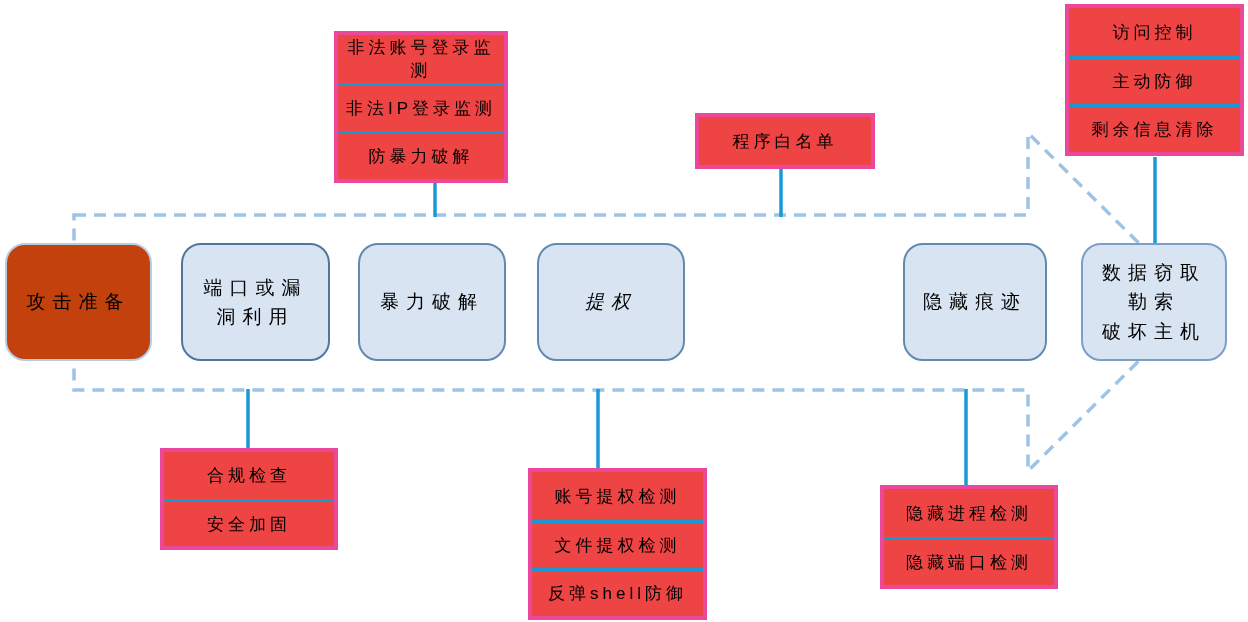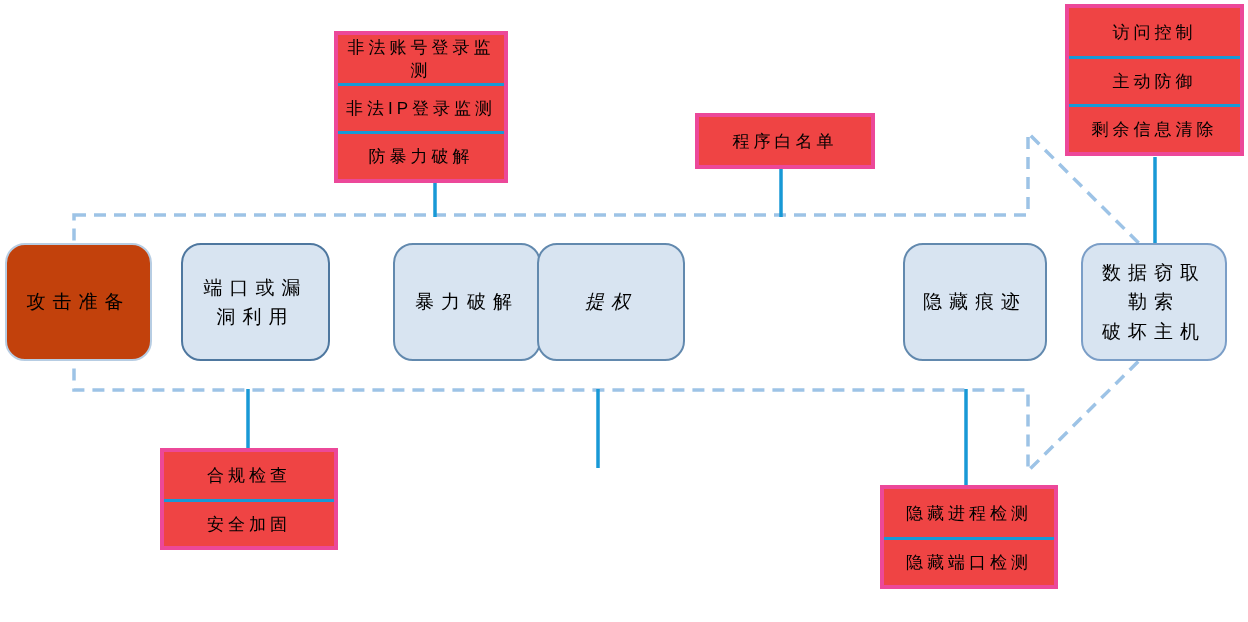--- a/index.html
+++ b/index.html
@@ -36,21 +36,21 @@
     text-align: center;
     font-size: 19px;
     letter-spacing: 7px;
     line-height: 1.55;
     color: #000;
     white-space: pre-line;
     z-index: 2;
   }
   .stage-1 { left: 5px;    width: 147px; background: #c2410c; border-color: #b7cde3; }
   .stage-2 { left: 181px;  width: 149px; border-color: #4e779f; }
-  .stage-3 { left: 358px;  width: 148px; margin-left: 35px; }
+  .stage-3 { left: 358px;  width: 148px; }
   .stage-4 { left: 537px;  width: 148px; font-style: italic; }
   .stage-5 { left: 718px;  width: 148px; }
   .stage-6 { left: 903px;  width: 144px; }
   .stage-7 { left: 1081px; width: 146px; border-color: #7b9ec7; }
 
   
   .group {
     position: absolute;
     background: #ef4444;
     border: 4px solid #ec4899;
@@ -115,19 +115,24 @@
     <div class="cell">访问控制</div>
     <div class="cell">主动防御</div>
     <div class="cell">剩余信息清除</div>
   </div>
 
   <div class="group group-baseline">
     <div class="cell">合规检查</div>
     <div class="cell">安全加固</div>
   </div>
 
+  <div class="group group-privilege">
+    <div class="cell">账号提权检测</div>
+    <div class="cell">文件提权检测</div>
+    <div class="cell">反弹shell防御</div>
+  </div>
 
   <div class="group group-hidden">
     <div class="cell">隐藏进程检测</div>
     <div class="cell">隐藏端口检测</div>
   </div>
 
 </div>
 
 </body></html>

